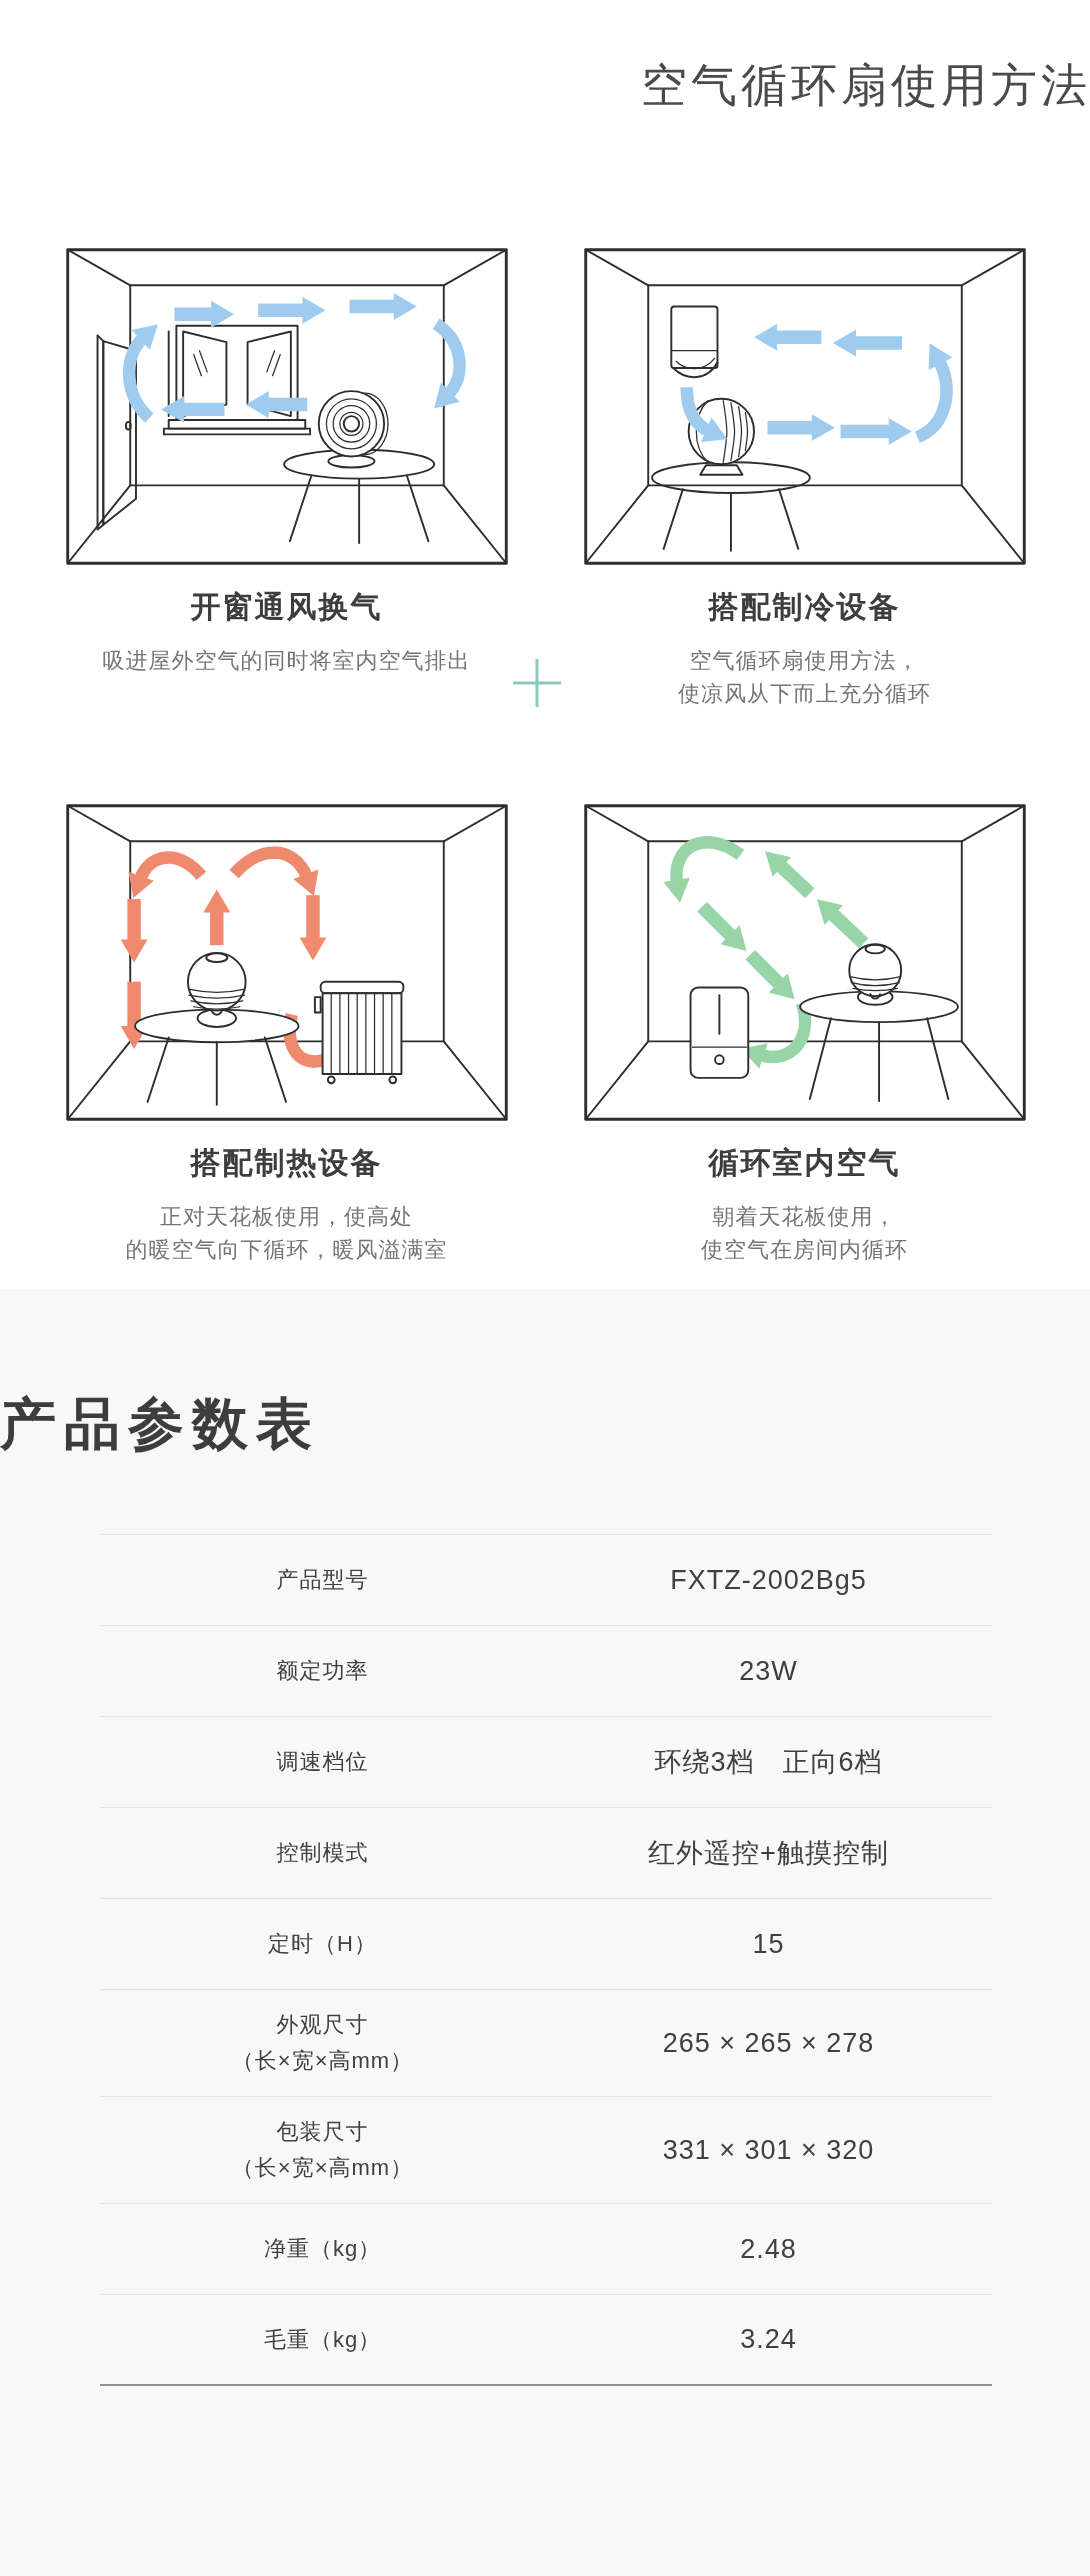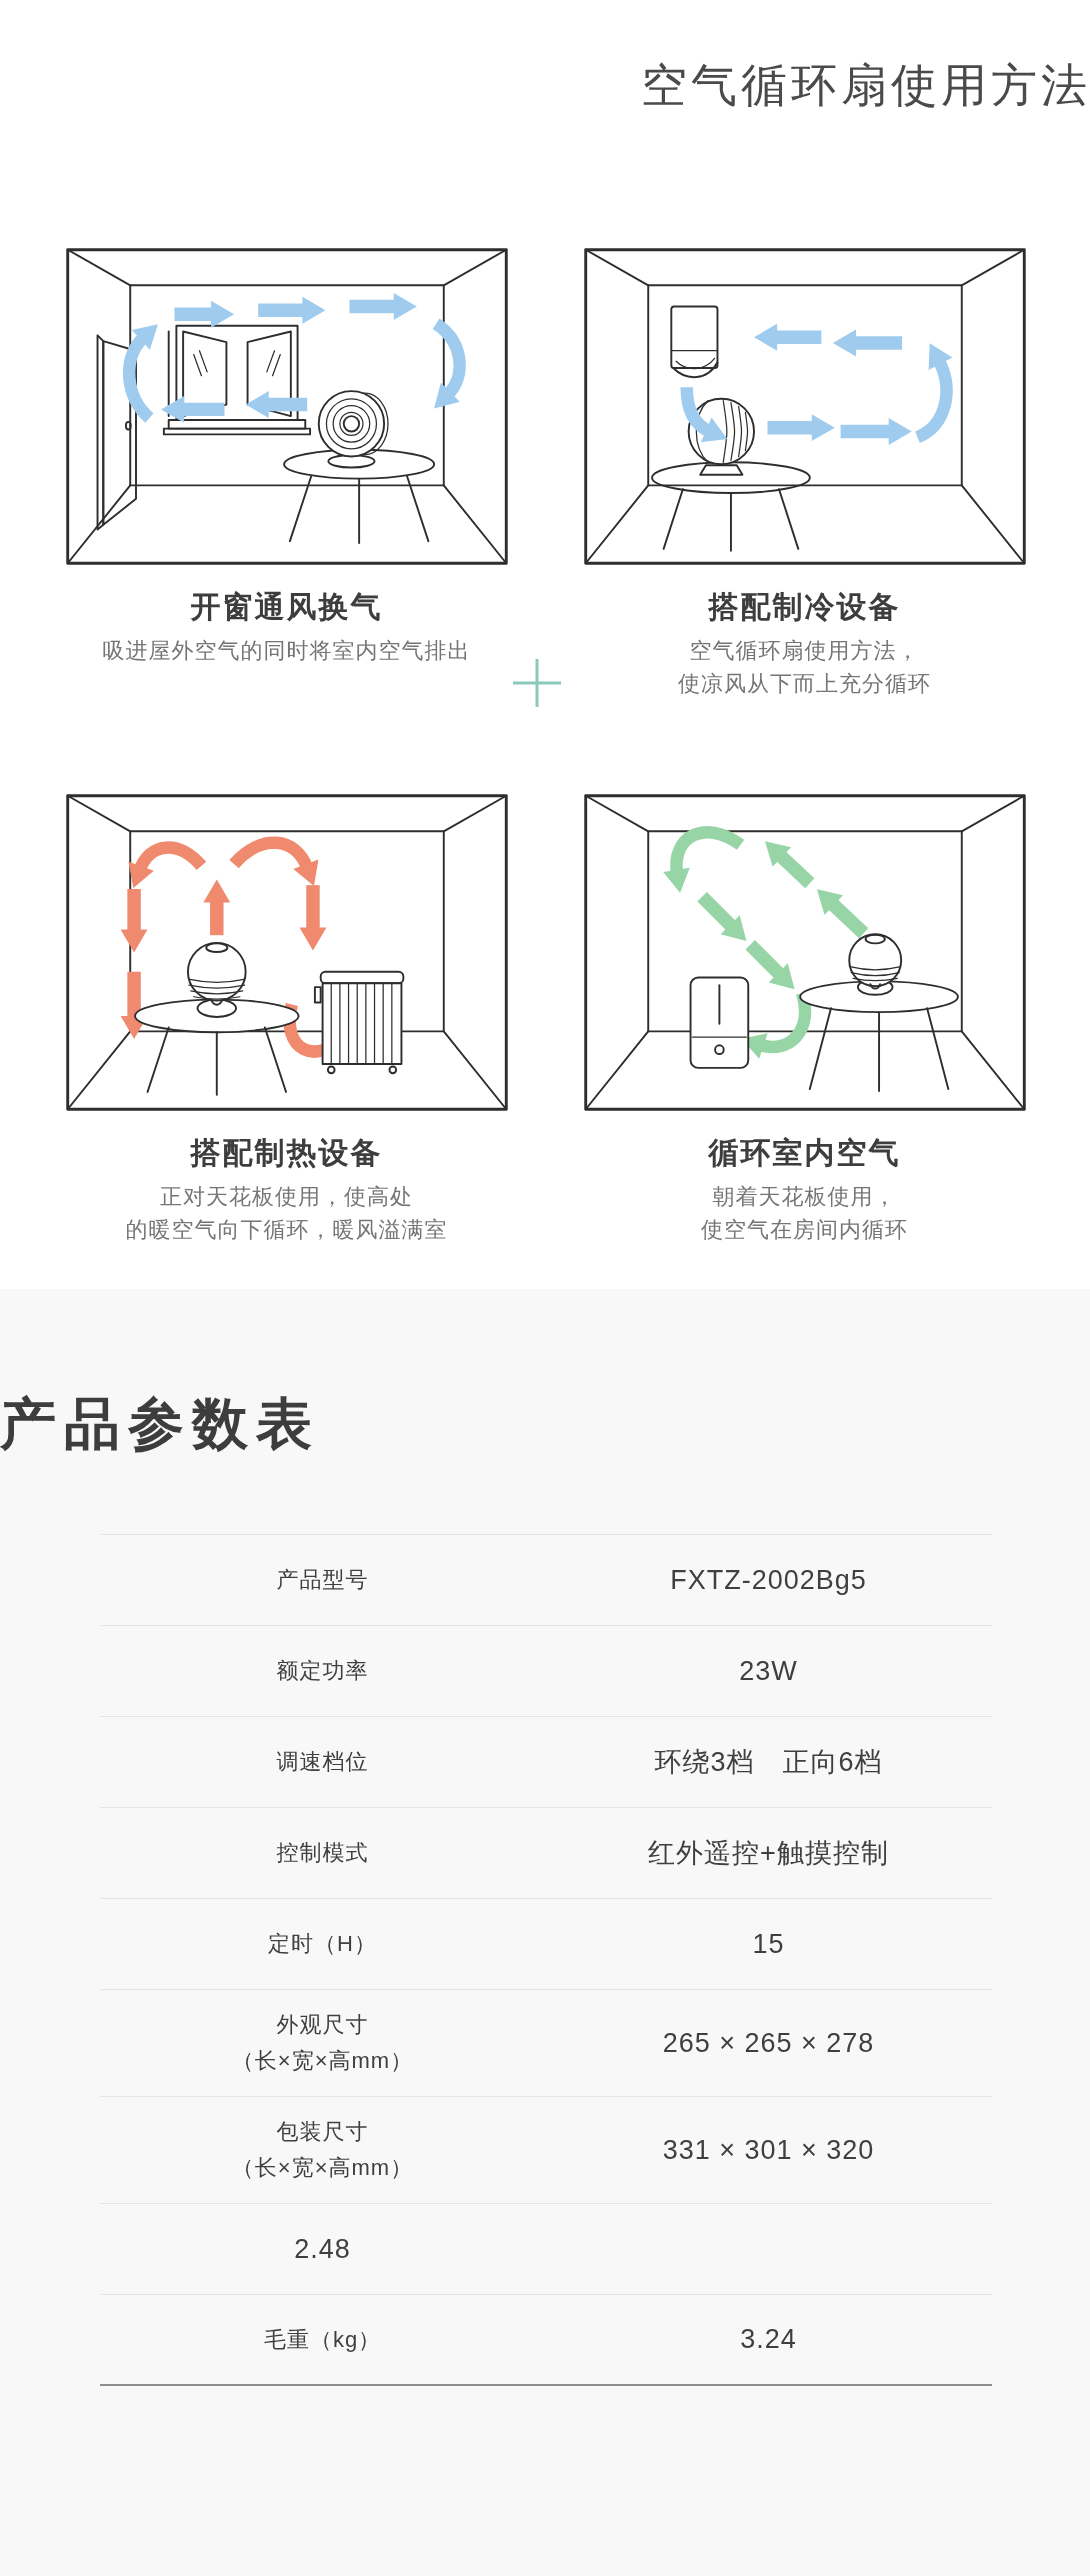--- a/index.html
+++ b/index.html
@@ -16,21 +16,21 @@
   .main-title{
     text-align:right;font-size:46px;font-weight:500;letter-spacing:4px;
     color:#4a4a4a;line-height:61px;
   }
   .fig-row{display:flex;justify-content:center;gap:52px;}
   .fig-row.row1{margin-top:127px;}
   .fig-row.row2{margin-top:89px;}
   .fig{width:466px;display:flex;flex-direction:column;align-items:center;}
   .fig svg.room{width:466px;height:327px;display:block;}
   .fig-caption{margin-top:20px;font-size:30px;font-weight:600;color:#3d3d3d;letter-spacing:2px;line-height:34px;text-align:center;}
-  .fig-desc{margin-top:10px;font-size:22px;color:var(--text-gray);line-height:33px;text-align:center;white-space:pre-line;letter-spacing:1px;}
+  .fig-desc{margin-top:20px;font-size:22px;color:var(--text-gray);line-height:33px;text-align:center;white-space:pre-line;letter-spacing:1px;}
   .plus-sign{position:absolute;left:509px;top:655px;width:56px;height:56px;}
   .plus-sign line{stroke:var(--plus-teal);stroke-width:3;}
 
   
   .ln{fill:none;stroke:var(--ink);stroke-width:2;stroke-linecap:round;stroke-linejoin:round;}
   .ln3{stroke-width:3;}
   .lnth{stroke-width:1.3;}
   .wh{fill:#ffffff;}
   .as{fill:none;stroke-width:14;stroke-linecap:butt;}
   .arc{stroke-width:13;}
@@ -279,20 +279,21 @@
       <div class="plabel">外观尺寸
 （长×宽×高mm）</div>
       <div class="pvalue">265 × 265 × 278</div>
     </div>
     <div class="prow tall">
       <div class="plabel">包装尺寸
 （长×宽×高mm）</div>
       <div class="pvalue">331 × 301 × 320</div>
     </div>
     <div class="prow">
+      <div class="plabel">净重（kg）</div>
       <div class="pvalue">2.48</div>
     </div>
     <div class="prow">
       <div class="plabel">毛重（kg）</div>
       <div class="pvalue">3.24</div>
     </div>
   </div>
 </section>
 
 

